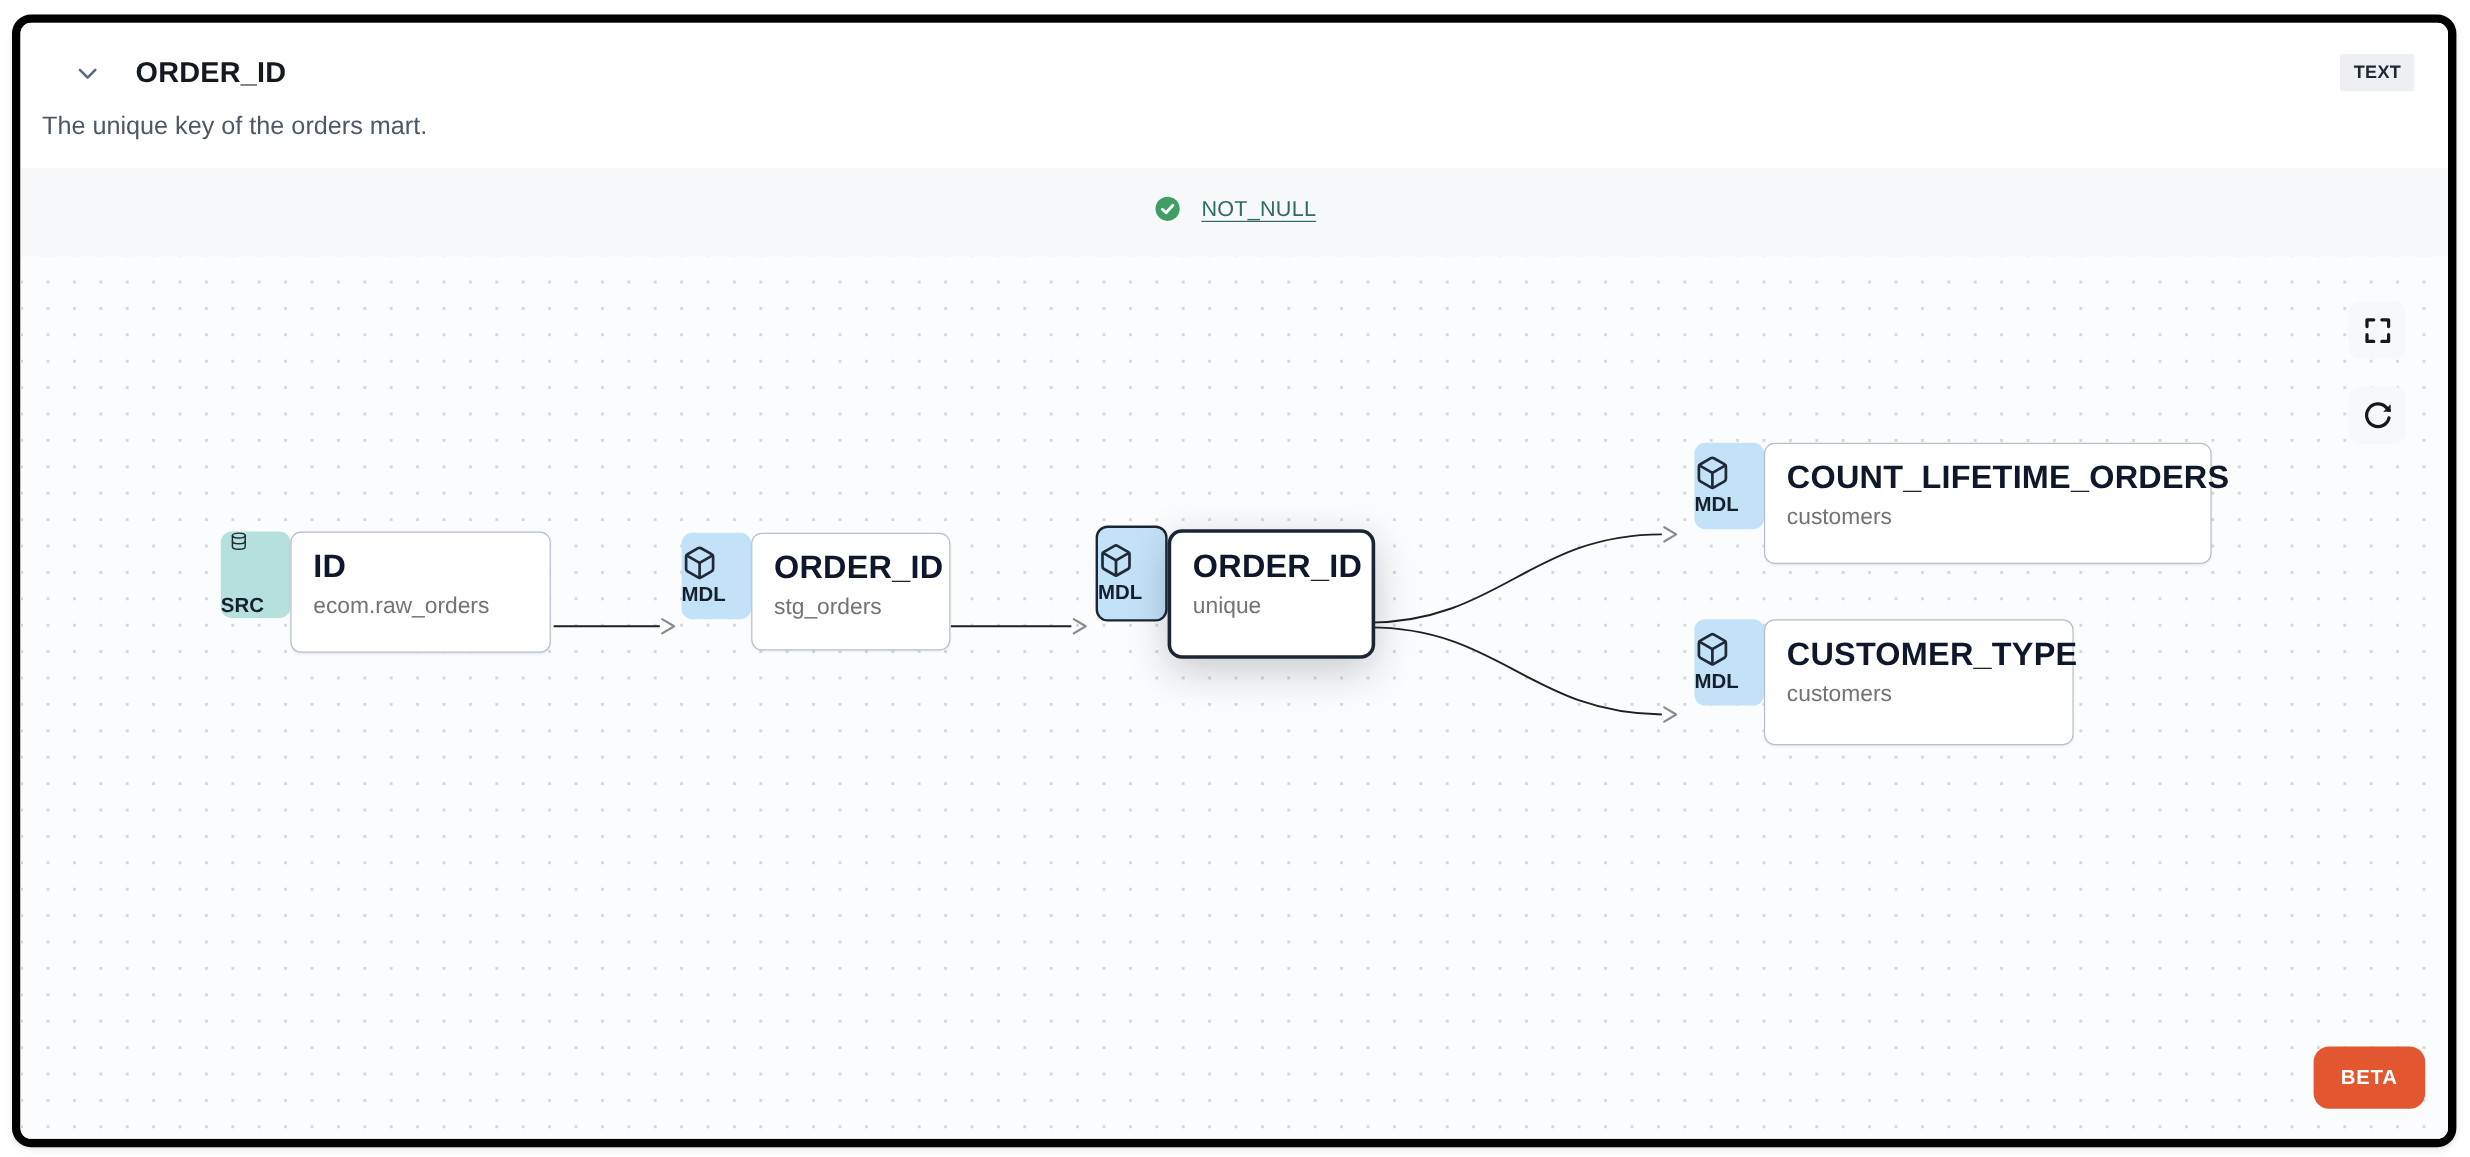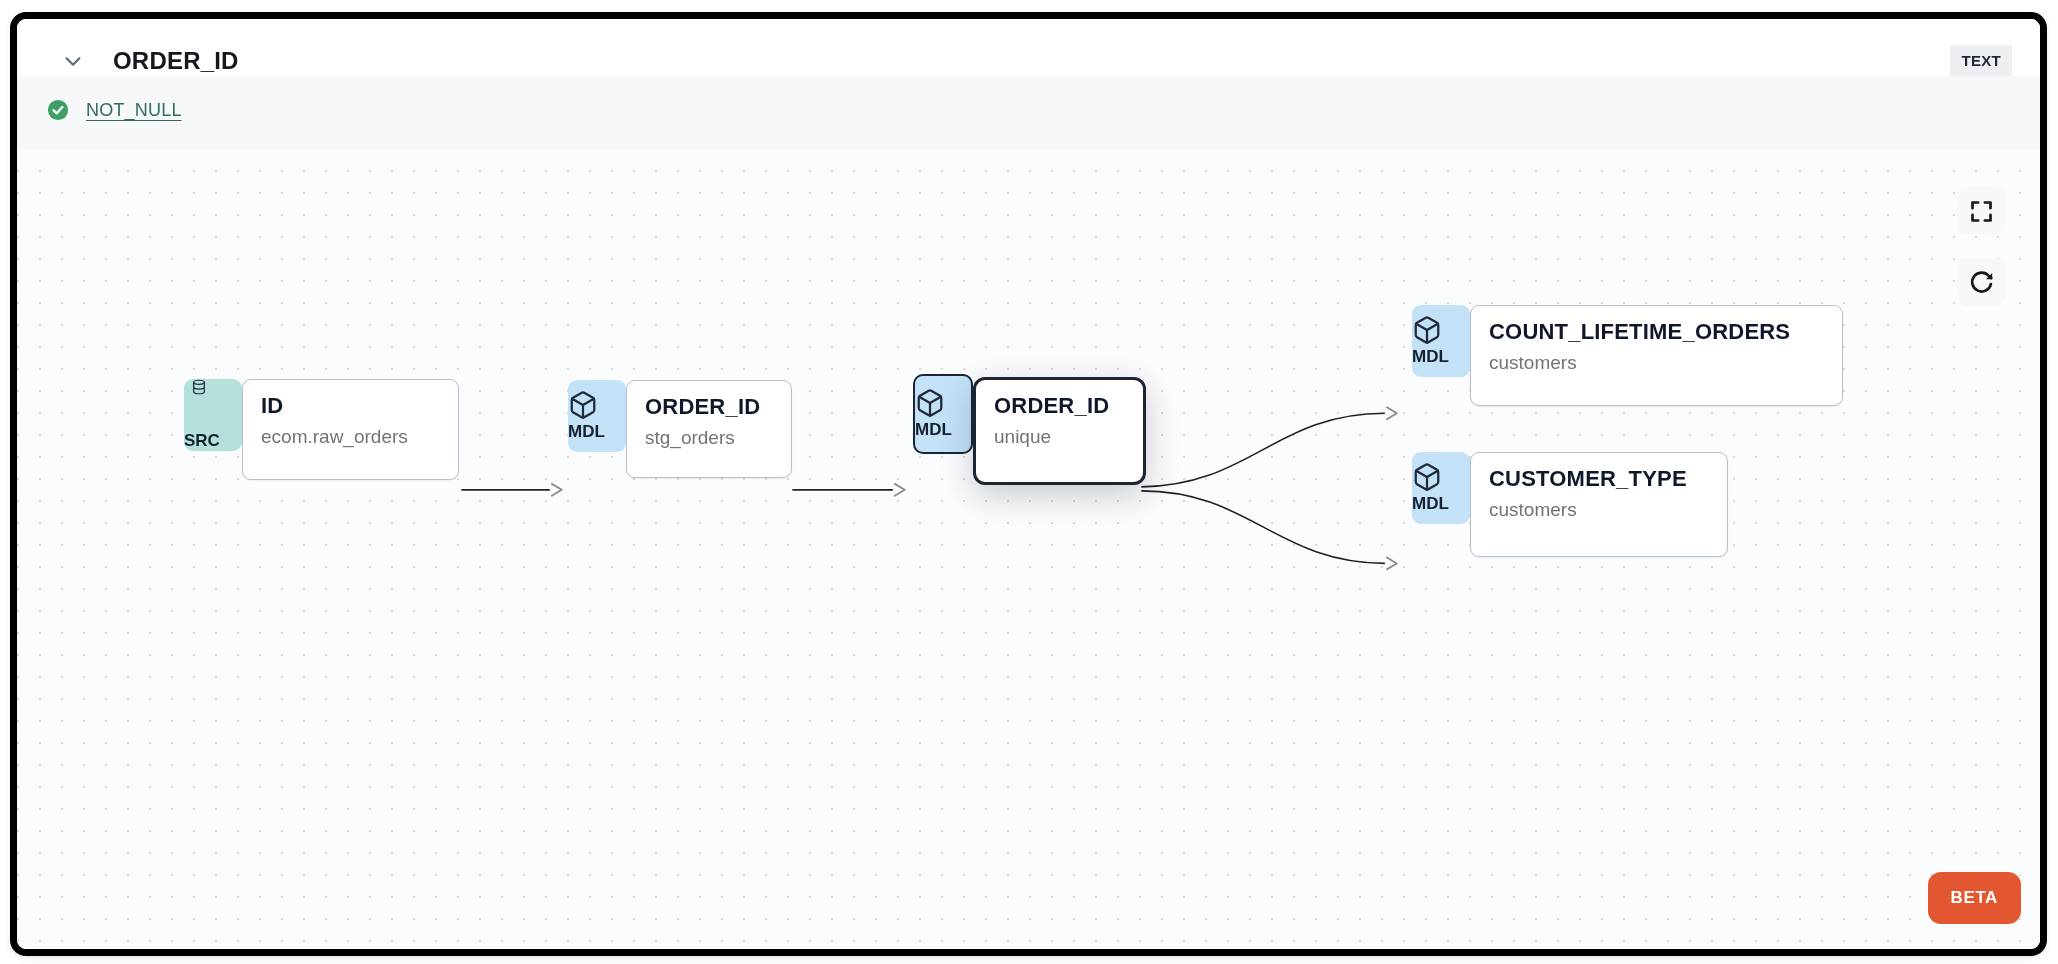--- a/index.html
+++ b/index.html
@@ -18,21 +18,21 @@
               display:flex; align-items:center; justify-content:center; padding:0; }
   .hdr-title { margin-left:28px; font-size:24px; font-weight:bold; color:#14181f;
                letter-spacing:.2px; }
   .type-badge { margin-left:auto; background:#edeff2; color:#1d2736; font-size:15px;
                 font-weight:bold; padding:7px 11px; border-radius:2px; letter-spacing:.3px; }
   .hdr-desc { margin:18px 28px 22px 18px; font-size:21px; color:#4c5767; }
 
   
   .tests { background:#f6f8fa; padding:23px 28px 29px 30px; display:flex;
            flex-direction:column; gap:40px; }
-  .test-row { display:flex; align-items:center; gap:17px; }
+  .test-row { display:flex; align-items:center; gap:17px;justify-content:center; }
   .check { width:22px; height:22px; flex:0 0 22px; }
   .test-link { font-size:18px; color:#2f6a63; text-decoration:underline;
                text-underline-offset:4px; letter-spacing:.2px; cursor:pointer; }
 
   
   .canvas { flex:1; position:relative; background:#fbfcfd;
             background-image:radial-gradient(circle, #d5d8db 1.4px, transparent 1.5px);
             background-size:22px 22px; background-position:12px 10px; overflow:hidden; }
 
   .edges { position:absolute; left:0; top:0; width:100%; height:100%; }
@@ -46,21 +46,21 @@
                 border-radius:9px; display:flex; flex-direction:column; align-items:flex-start;
                 justify-content:center; gap:2px; z-index:1; }
   .node-badge.src { background:#b5e0db;gap:36px; }
   .node-badge.mdl { background:#c3e2f8; }
   .node-badge span { font-size:17px; font-weight:bold; color:#15202e; }
   .node-badge svg { width:30px; height:30px; stroke:#1f2937; fill:none;
                     stroke-width:1.8; stroke-linecap:round; stroke-linejoin:round; }
   .node-card { position:relative; z-index:2; width:100%; height:100%; background:#fff;
                border:1px solid #b6c0cb; border-radius:9px; padding:13px 18px;
                box-shadow:0 1px 2px rgba(15,23,42,.06); }
-  .node-title { font-size:22px; font-weight:bold; color:#0f172a; letter-spacing:.2px; }
+  .node-title { font-size:27px; font-weight:bold; color:#0f172a; letter-spacing:.2px; }
   .node-sub   { font-size:19px; color:#737373; margin-top:7px; }
 
   .node.highlighted .node-badge { width:60px; height:80px; left:-60px; top:-3px;
                                   border:2.5px solid #1b2534; border-radius:10px; }
   .node.highlighted .node-card  { border:3.5px solid #1b2534; border-radius:12px;
                                   box-shadow:0 10px 34px rgba(15,23,42,.22); }
 
   
   .ctl-btn { position:absolute; right:35px; width:48px; height:48px; border:none;
              background:#f6f8f9; border-radius:10px; cursor:pointer;
@@ -79,20 +79,21 @@
   <div class="hdr">
     <div class="hdr-row">
       <button class="chev-btn">
         <svg viewBox="0 0 24 24" width="22" height="22">
           <polyline points="5 9 12 16 19 9" fill="none" stroke="#5b6b7c" stroke-width="2.4" stroke-linecap="round" stroke-linejoin="round"></polyline>
         </svg>
       </button>
       <div class="hdr-title">ORDER_ID</div>
       <div class="type-badge">TEXT</div>
     </div>
+    <div class="hdr-desc">The unique key of the orders mart.</div>
   </div>
 
   <div class="tests">
     <div class="test-row">
       <svg class="check" viewBox="0 0 24 24">
         <circle cx="12" cy="12" r="11" fill="#3f9e63"></circle>
         <polyline points="7.2 12.4 10.6 15.6 16.8 8.8" fill="none" stroke="#ffffff" stroke-width="2.6" stroke-linecap="round" stroke-linejoin="round"></polyline>
       </svg>
       <a class="test-link">NOT_NULL</a>
     </div>

